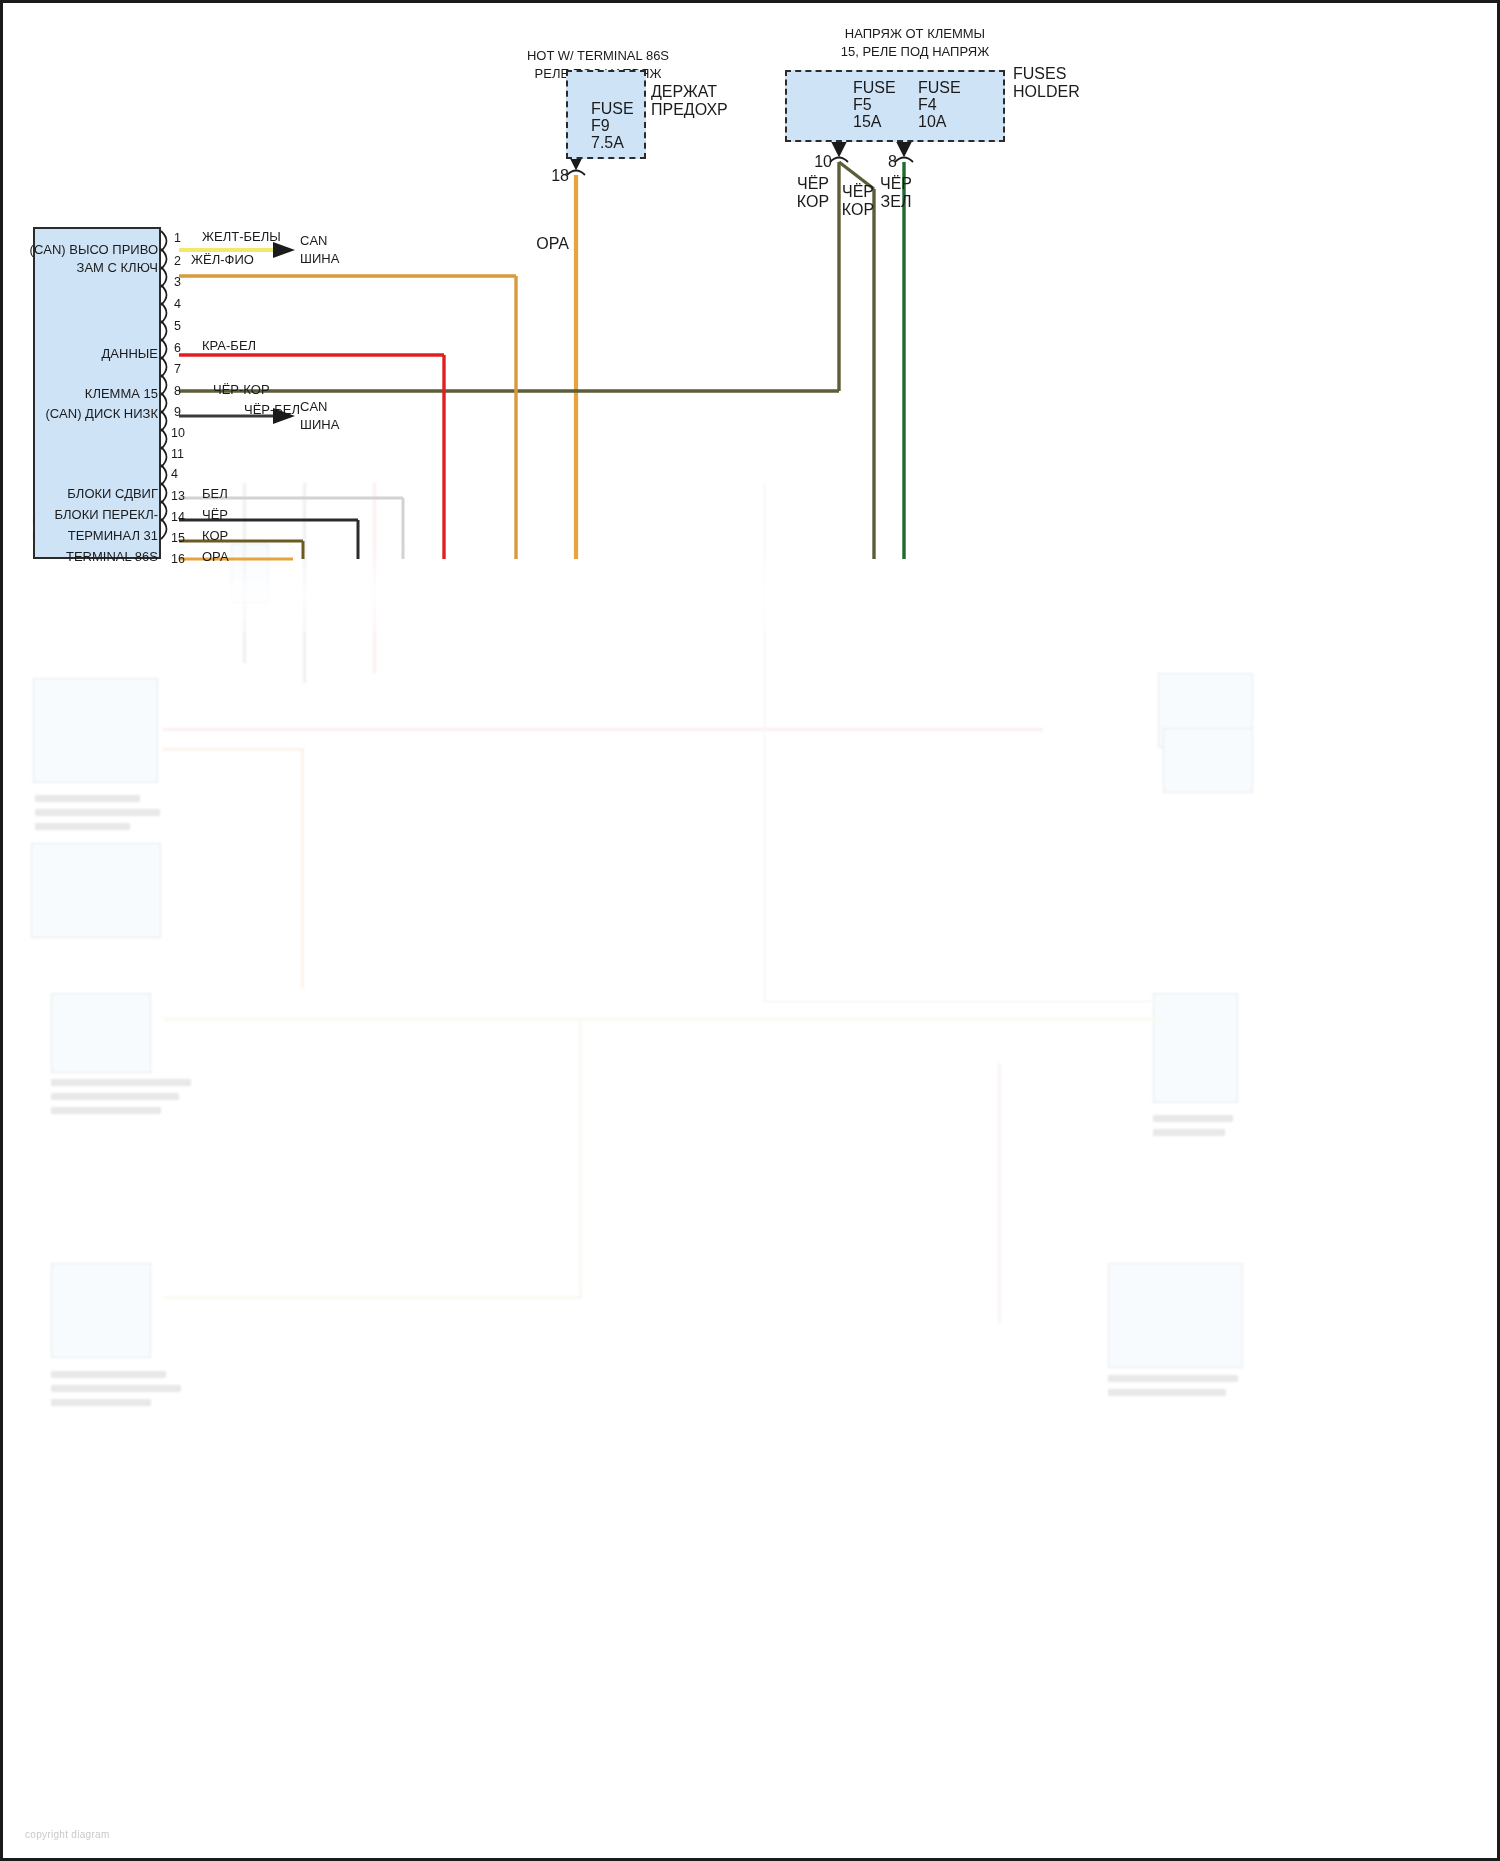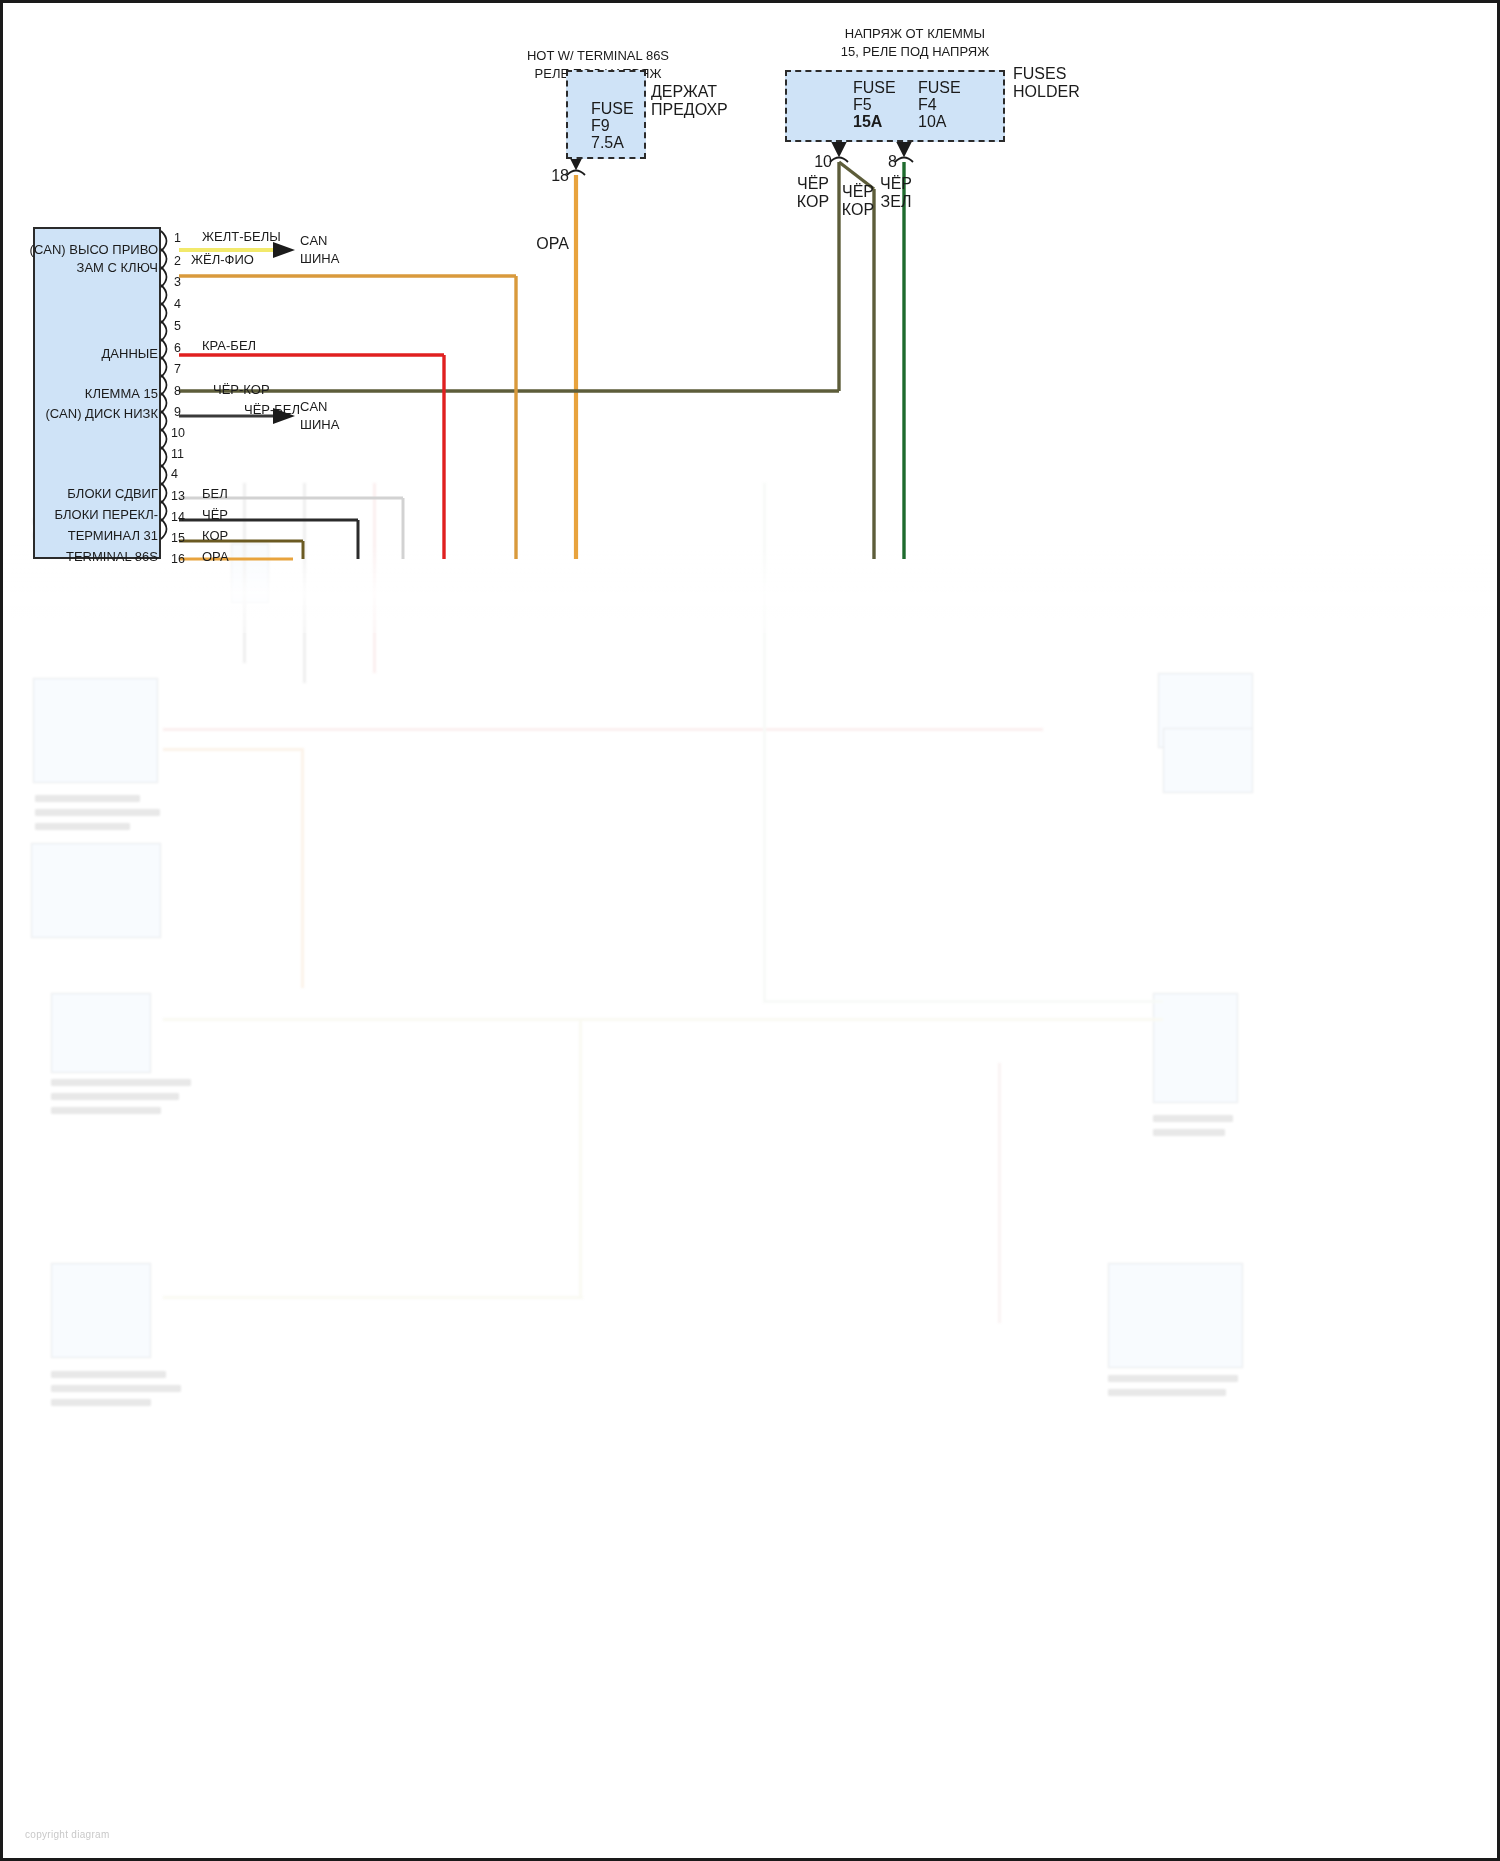--- a/index.html
+++ b/index.html
@@ -210,21 +210,21 @@
   <div class="t sm r" style="left:566px;top:164px;">18</div>
   <div class="t sm r" style="left:566px;top:232px;">ОРА</div>
 
   <div class="t c" style="left:912px;top:24px;">НАПРЯЖ ОТ КЛЕММЫ</div>
   <div class="t c" style="left:912px;top:42px;">15, РЕЛЕ ПОД НАПРЯЖ</div>
 
   <div class="fusebox" style="left:782px;top:67px;width:220px;height:72px;"></div>
 
   <div class="t sm" style="left:850px;top:76px;">FUSE</div>
   <div class="t sm" style="left:850px;top:93px;">F5</div>
-  <div class="t sm" style="left:850px;top:110px;font-weight:bold;">15A</div>
+  <div class="t sm" style="left:850px;top:110px;">15A</div>
 
   <div class="t sm" style="left:915px;top:76px;">FUSE</div>
   <div class="t sm" style="left:915px;top:93px;">F4</div>
   <div class="t sm" style="left:915px;top:110px;">10A</div>
 
   <div class="t sm" style="left:1010px;top:62px;">FUSES</div>
   <div class="t sm" style="left:1010px;top:80px;">HOLDER</div>
 
   <div class="t sm r" style="left:829px;top:150px;">10</div>
   <div class="t sm r" style="left:894px;top:150px;">8</div>

